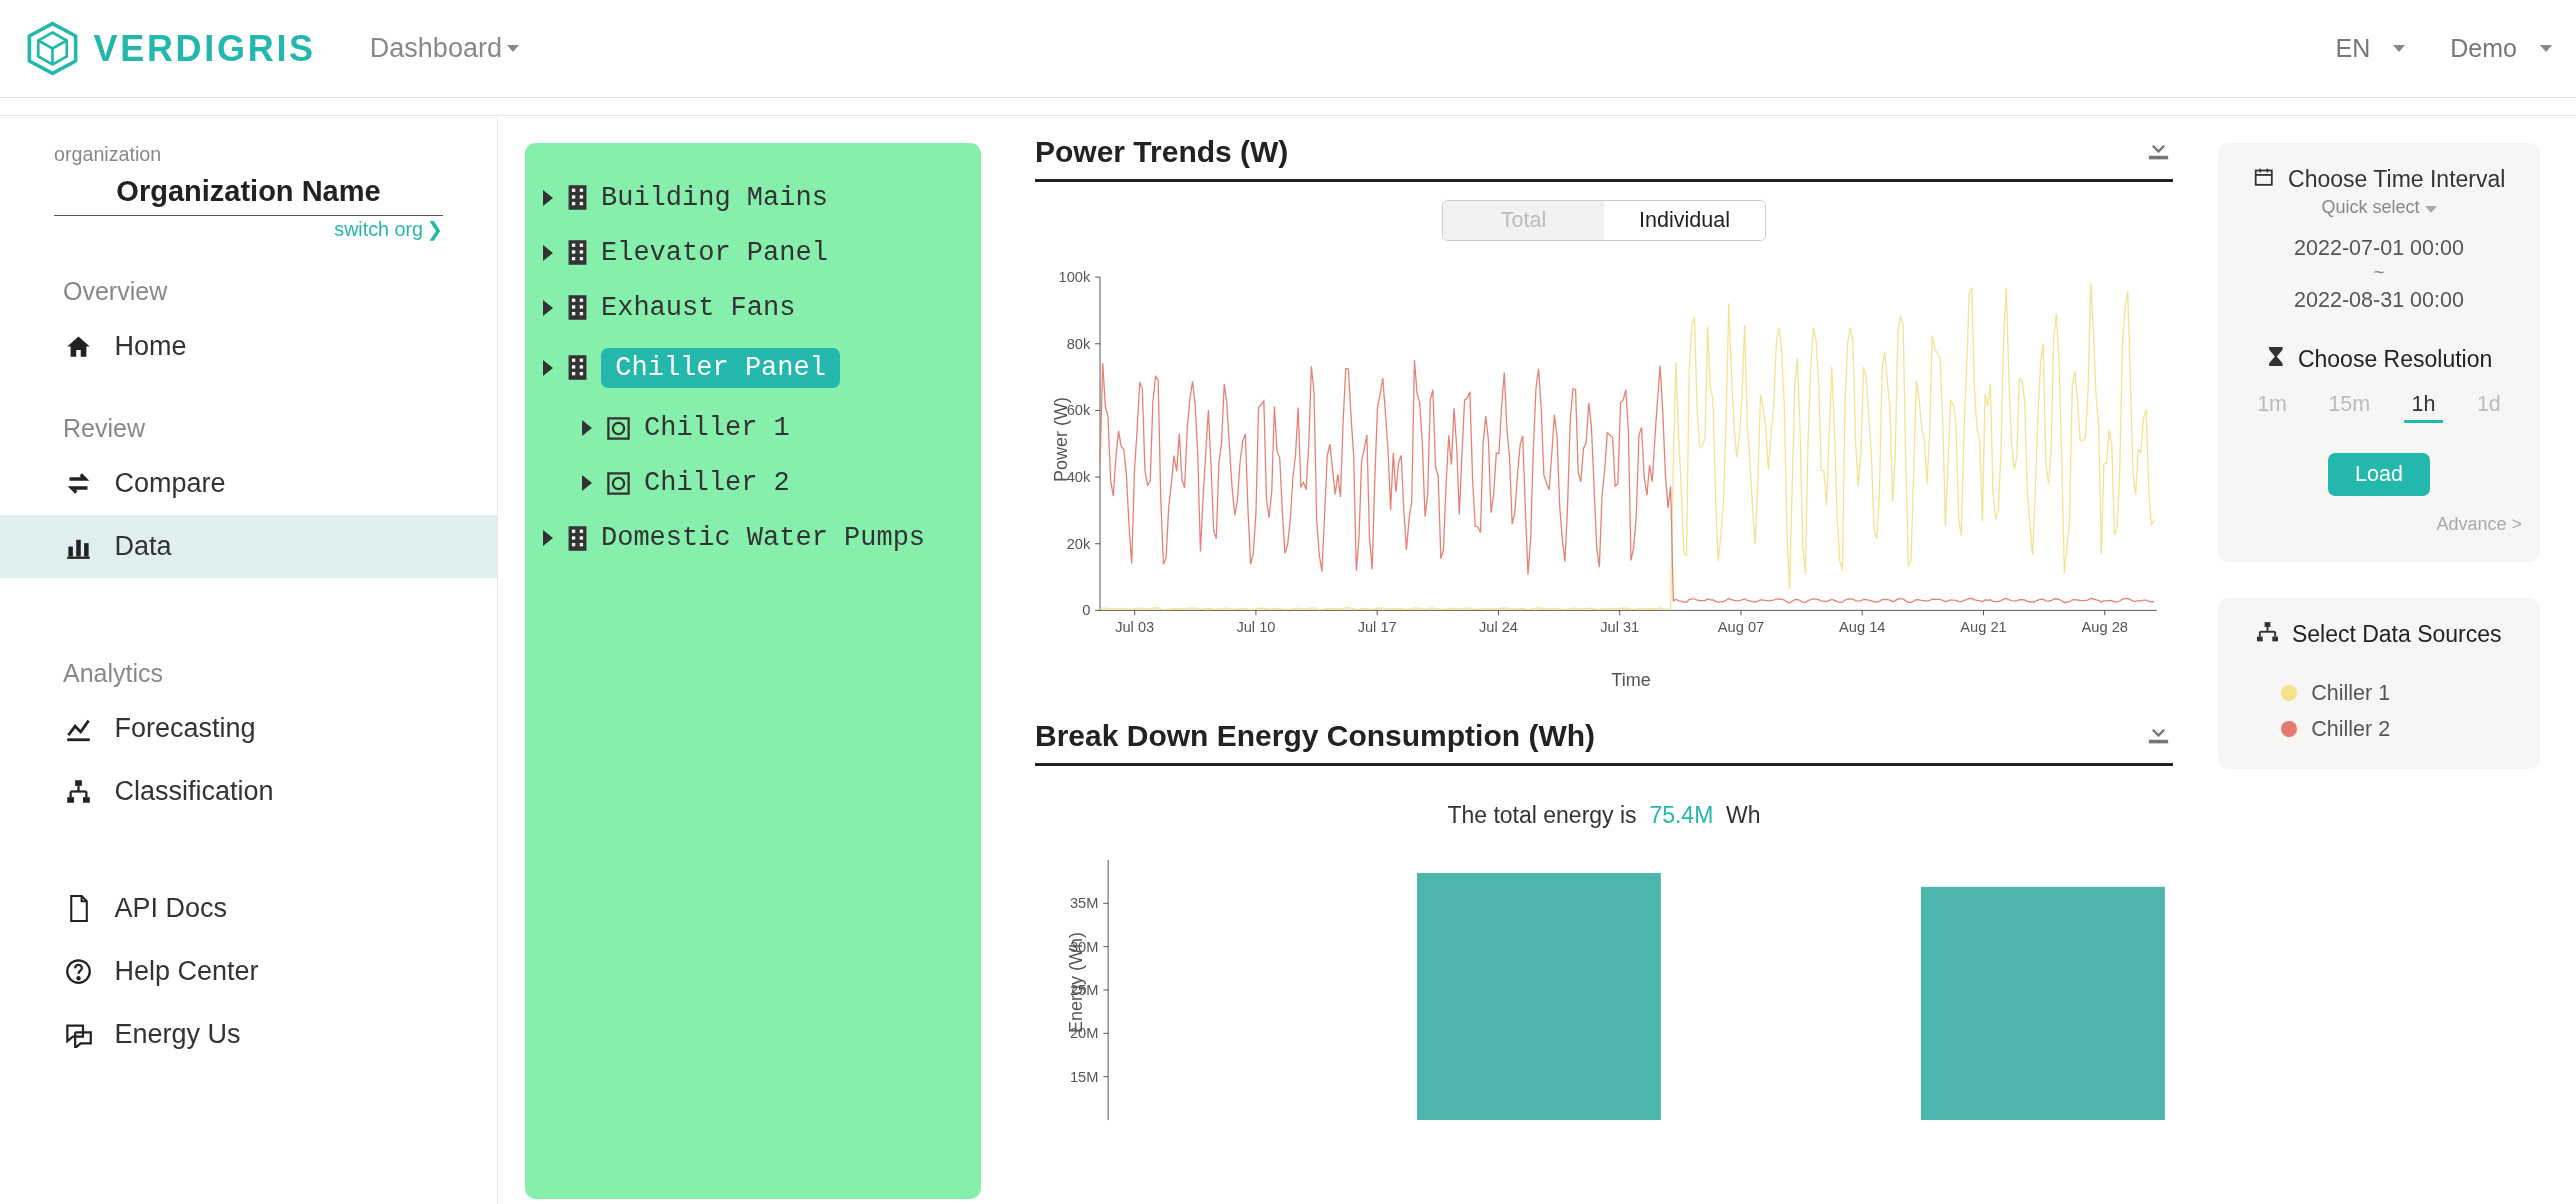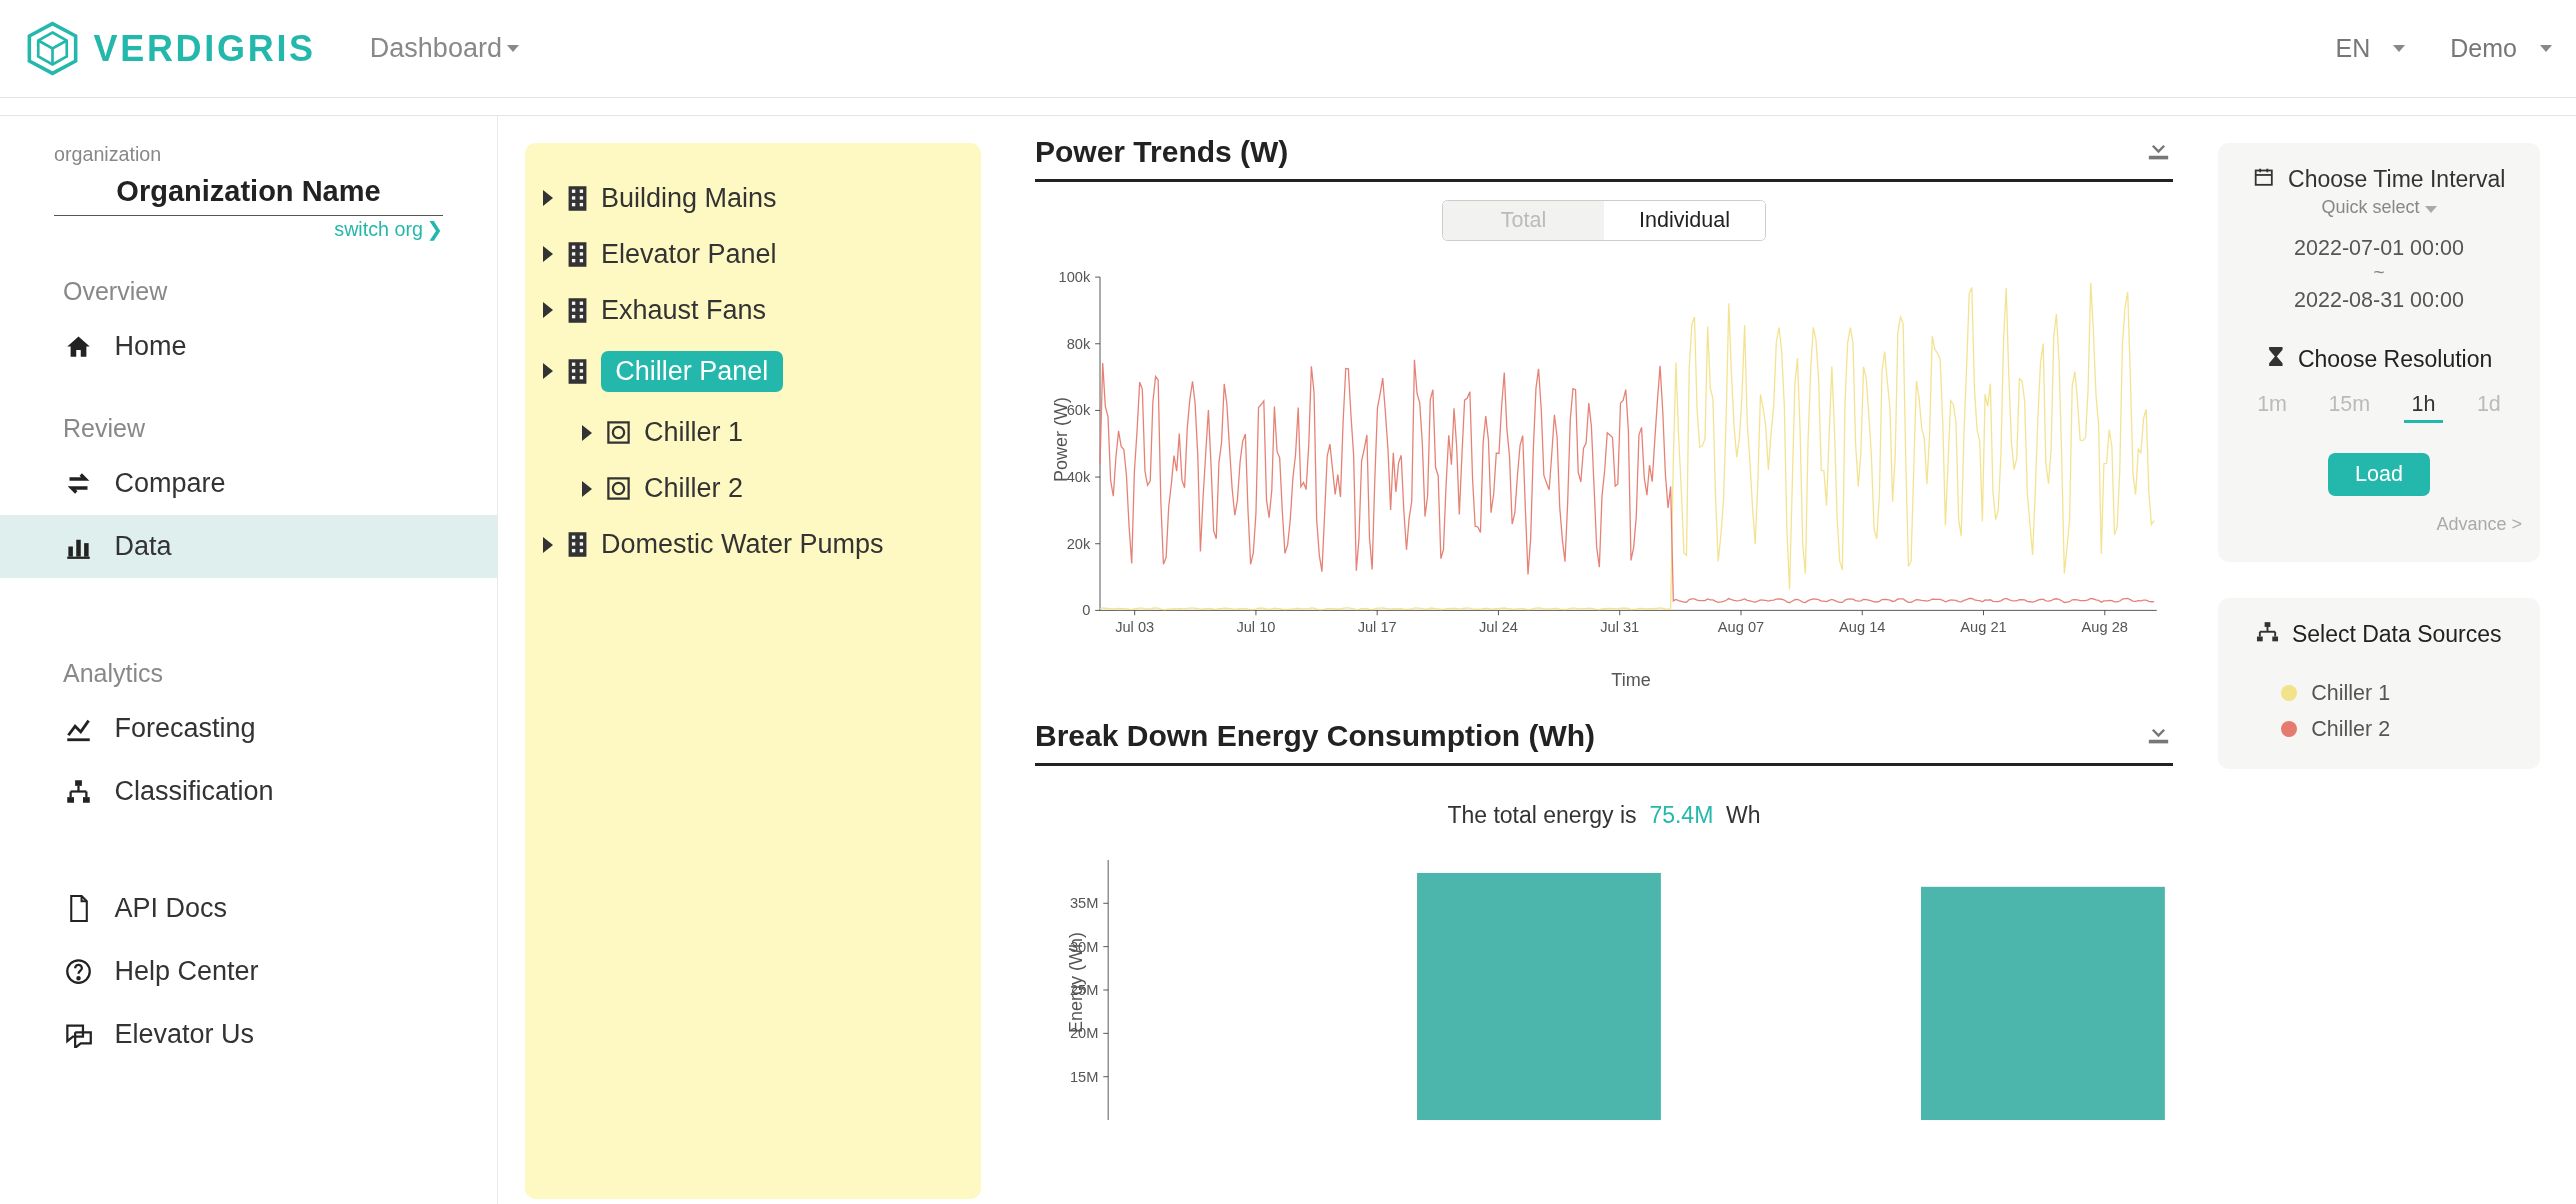--- a/index.html
+++ b/index.html
@@ -107,23 +107,24 @@
   padding: 16px 0 16px 63px;
   cursor: pointer;
 }
 .sidebar .menu-item.active {
   background: #dfefee;
 }
 .menu-icon { width: 30px; height: 30px; display: inline-flex; align-items: center; justify-content: center; }
 .device-panel {
   margin: 27px 27px 6px 27px;
   width: 456px;
-  background: #fef9c3;
+  background: #86efac;
   border-radius: 10.7px;
   padding: 27px 18px 54px 18px;
+  font-family: Liberation Mono, monospace;
 }
 .tree-item {
   display: flex;
   align-items: center;
   gap: 12.5px;
   padding: 12.5px 0;
   font-size: 27px;
   color: #333;
   cursor: pointer;
 }
@@ -438,21 +439,21 @@
       </span>
       <span>Help Center</span>
     </div>
     <div class="menu-item">
       <span class="menu-icon">
         <svg width="29" height="27" viewBox="0 0 26 24" fill="none" stroke="#222" stroke-width="2">
             <path d="M3 4h14v10H8l-5 4z"></path>
             <path d="M10 10h14v10h-9l-5 4V10"></path>
           </svg>
       </span>
-      <span>Elevator Us</span>
+      <span>Energy Us</span>
     </div>
   </div>
 
   <div class="device-panel">
     <div class="tree-item">
       <span class="tri"></span>
       <span class="tree-building-icon">
         <svg width="23" height="29" viewBox="0 0 20 26" fill="#333">
             <rect x="2" y="2" width="16" height="22"></rect>
             <rect x="5" y="5" width="3" height="3" fill="#f6f6f4"></rect>

